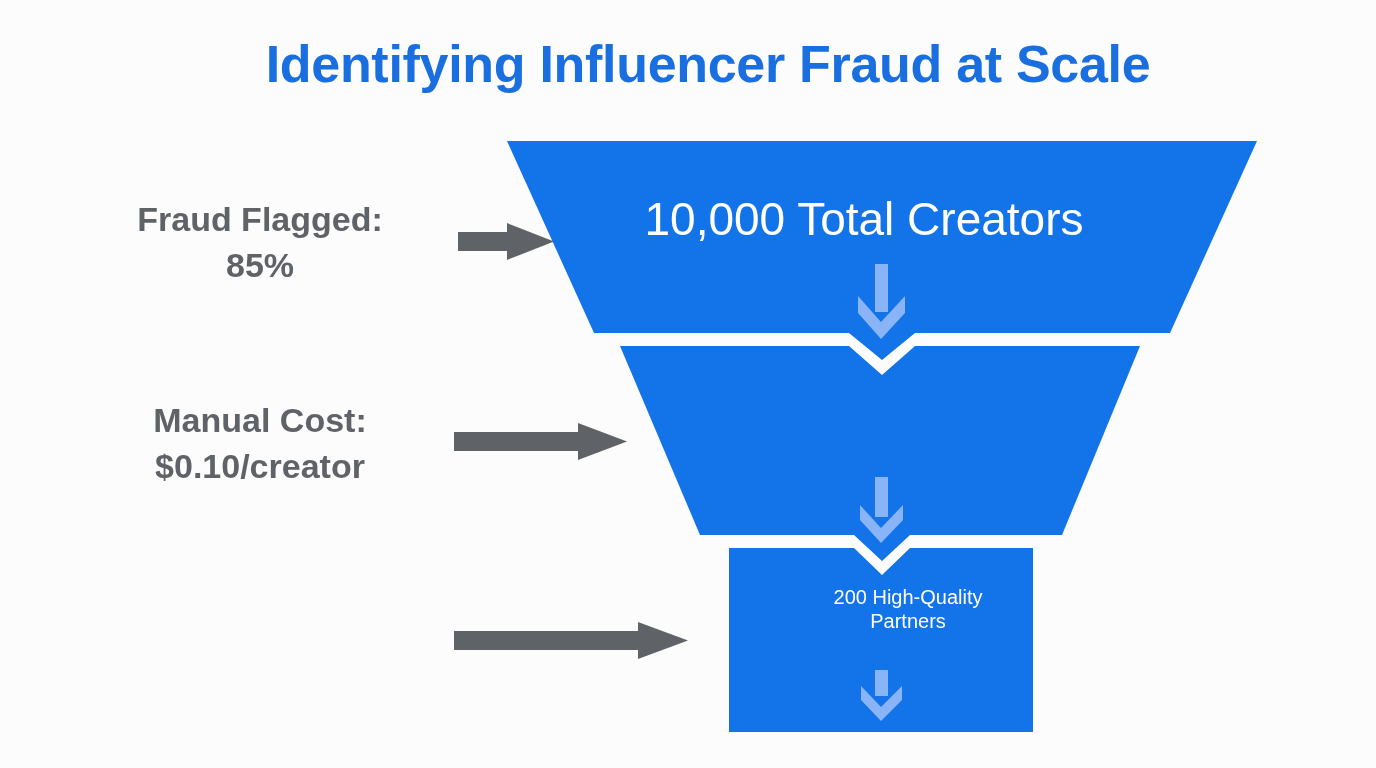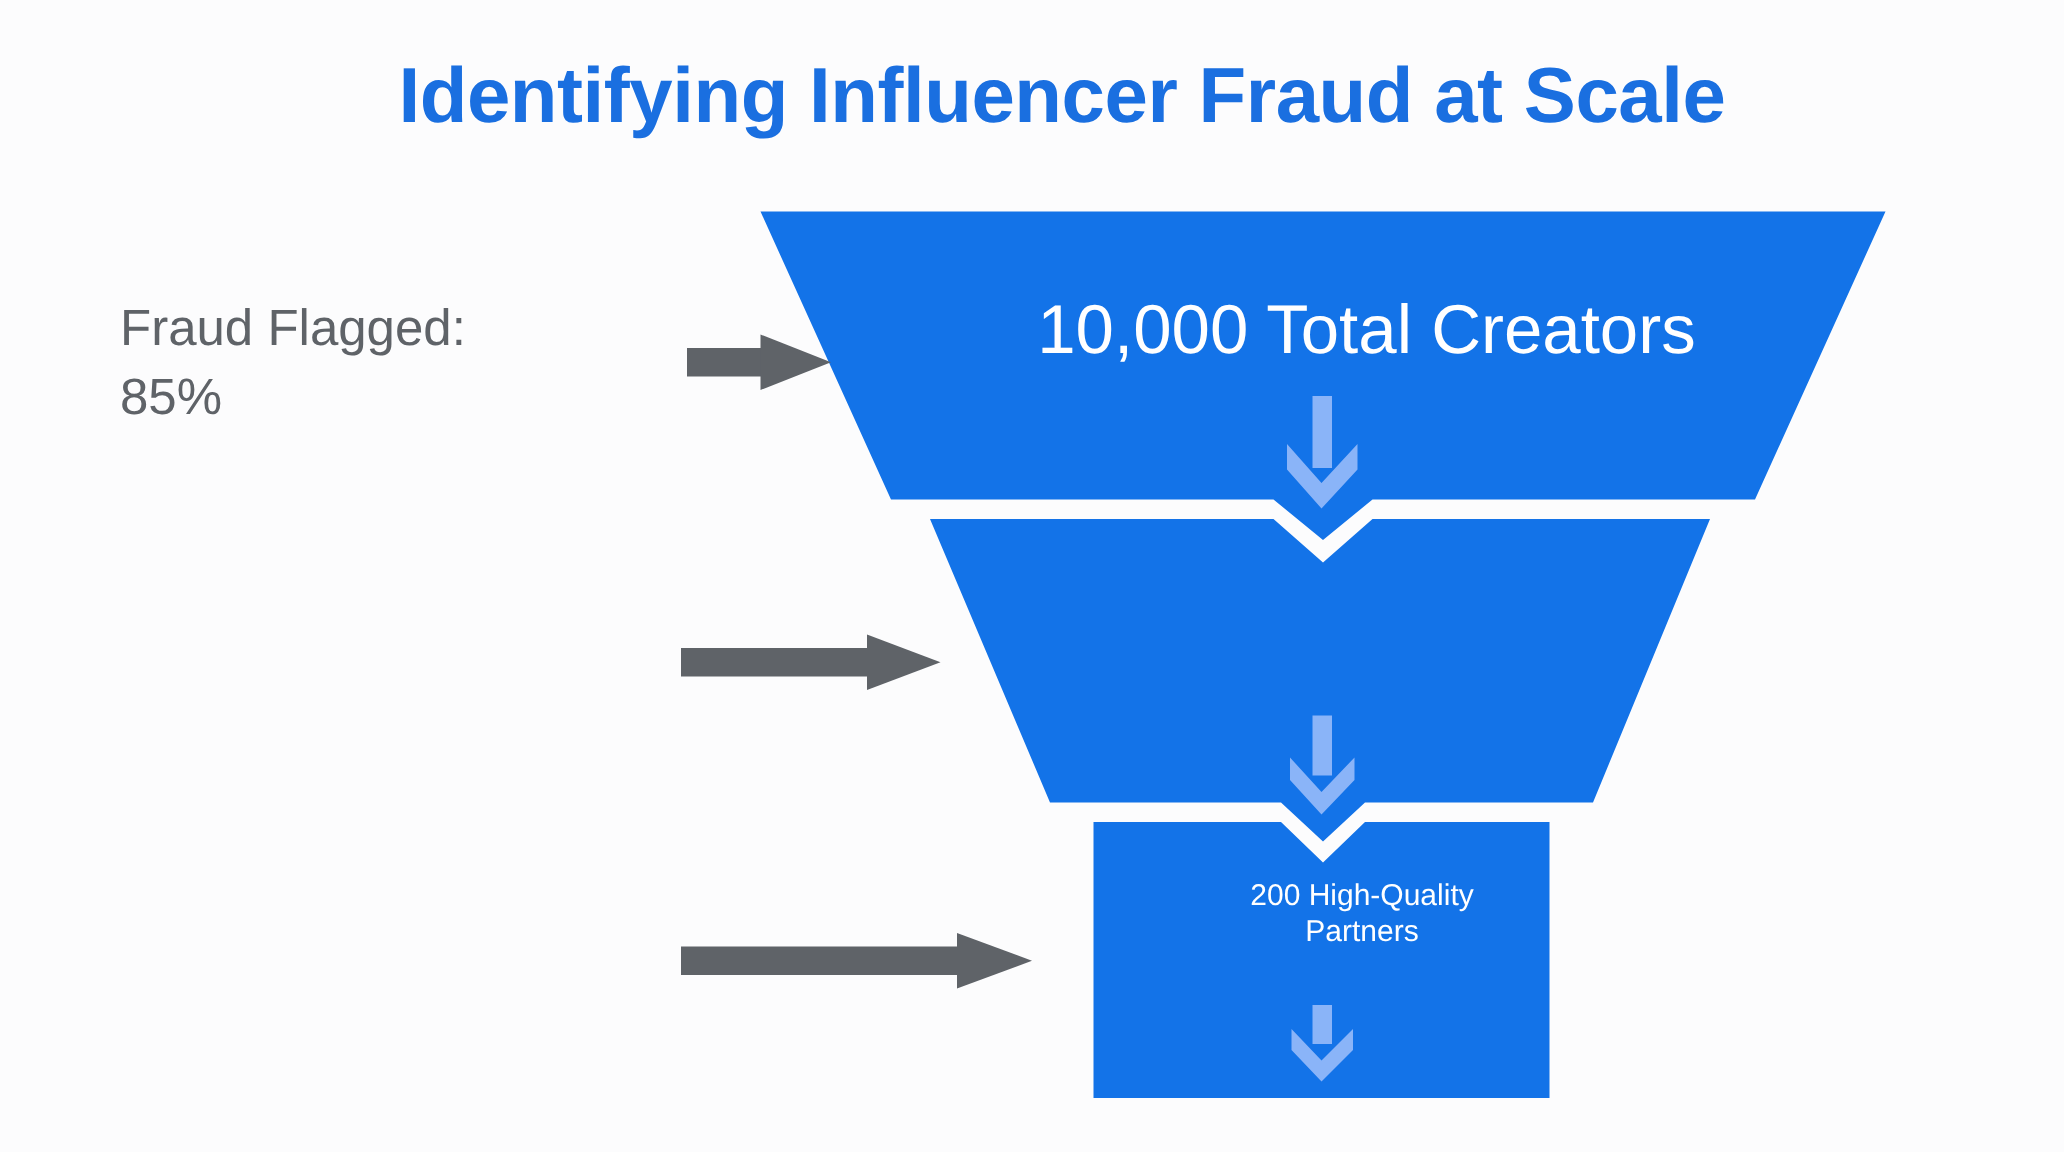--- a/index.html
+++ b/index.html
@@ -38,37 +38,37 @@
   svg.diagram {
     position: absolute;
     left: 0;
     top: 0;
     width: 1376px;
     height: 768px;
     display: block;
   }
   .side-label {
     position: absolute;
-    text-align: left;
+    text-align: center;
     color: #5f6368;
     font-size: 34px;
     line-height: 1.35;
-    font-weight: 400;
+    font-weight: 700;
     white-space: pre-line;
   }
   .stage-text {
     position: absolute;
     text-align: center;
     color: #ffffff;
     font-weight: 400;
     white-space: pre-line;
     line-height: 1.18;
   }
   #stage-text-0 {
-    left: 591px;
+    left: 544px;
     top: 192px;
     width: 600px;
     font-size: 46px;
   }
   #stage-text-1 {
     left: 660px;
     top: 385px;
     width: 400px;
     font-size: 37px;
   }
@@ -123,14 +123,16 @@
       <path d="M 618,622 L 668,640.5 L 618,659 Z"></path>
     </g>
   </svg>
 
   <div class="stage-text" id="stage-text-0">10,000 Total Creators</div>
   <div class="stage-text" id="stage-text-2">200 High-Quality
 Partners</div>
 
   <div class="side-label" id="label-0">Fraud Flagged:
 85%</div>
+  <div class="side-label" id="label-1">Manual Cost:
+$0.10/creator</div>
 
 </div>
 
 </body></html>

